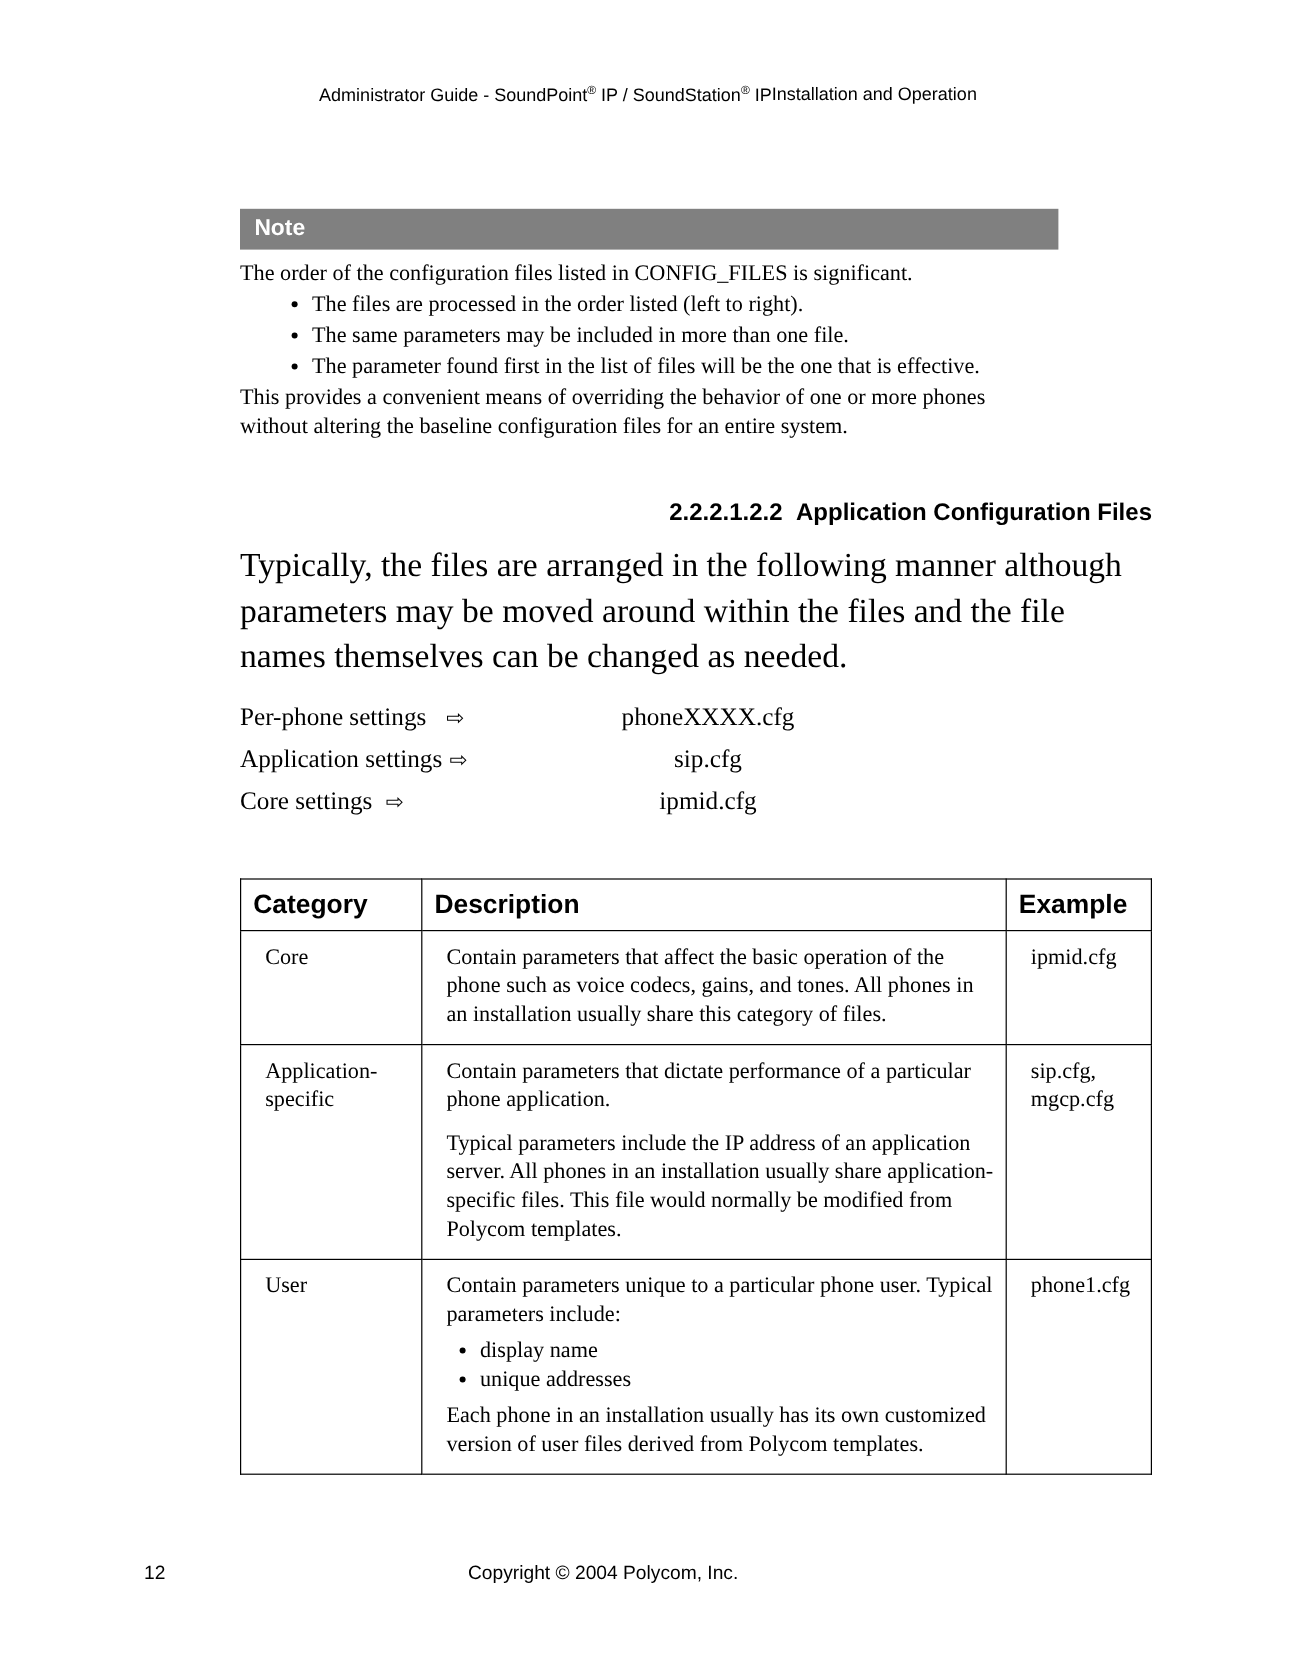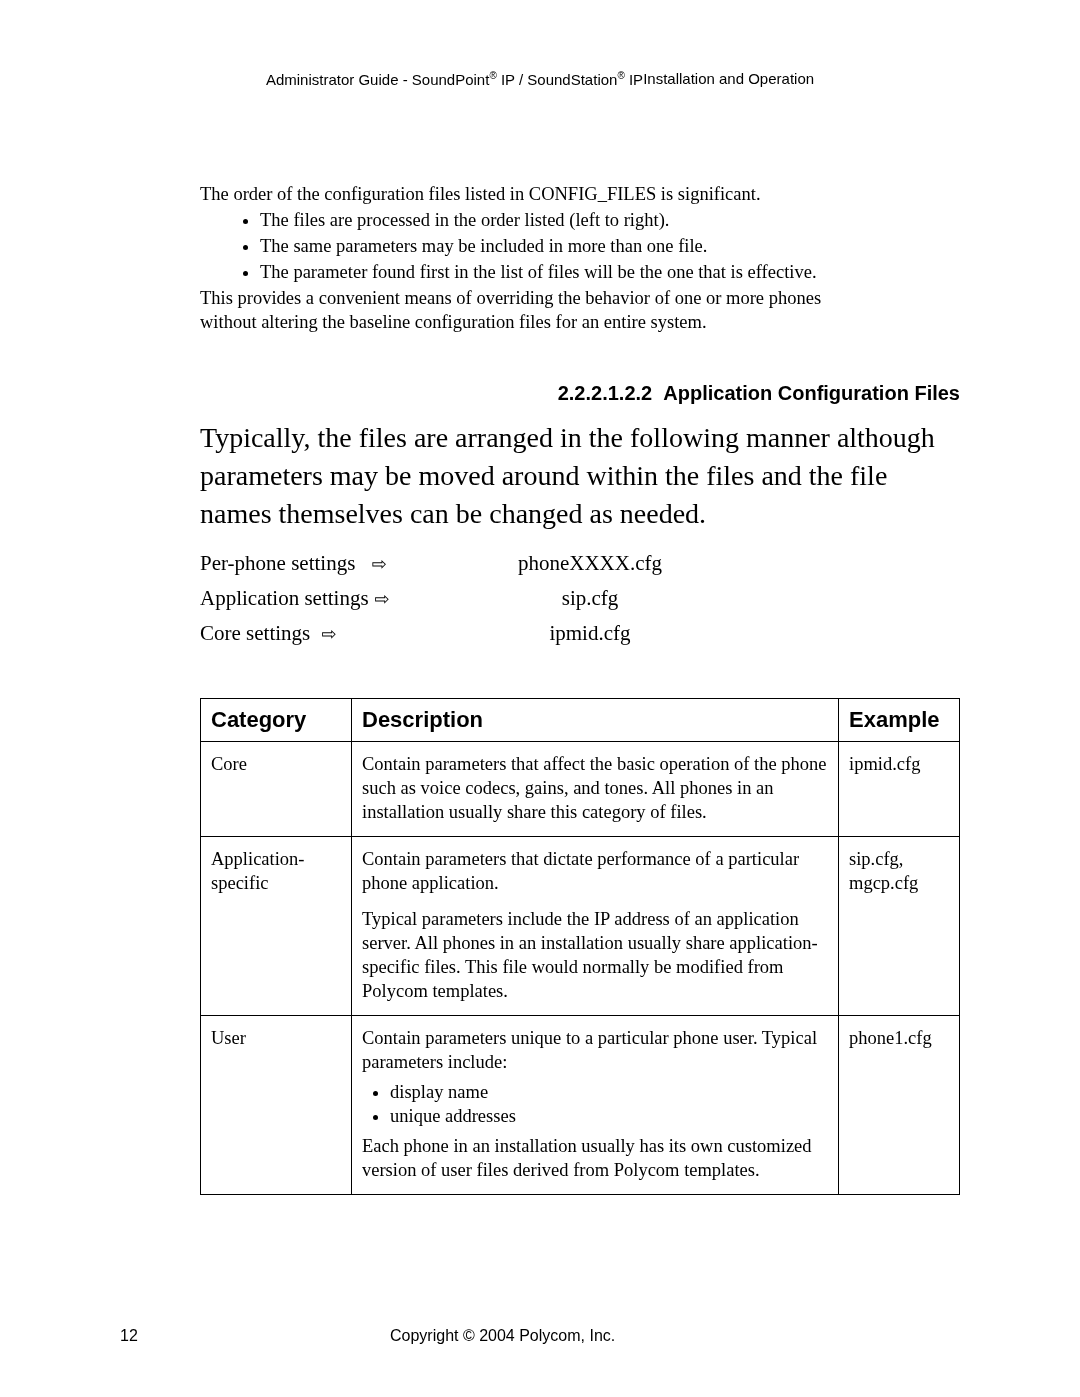--- a/index.html
+++ b/index.html
@@ -102,39 +102,39 @@
     text-align: left;
     font-family: Arial, Helvetica, sans-serif;
     font-weight: bold;
     font-size: 22px;
     border: 1.5px solid #000;
     padding: 8px 10px;
     vertical-align: top;
   }
   table.cfg-table td {
     border: 1.5px solid #000;
-    padding: 10px 10px 12px 10px;
+    padding: 10px 10px 12px 20px;
     vertical-align: top;
     line-height: 1.3;
   }
   table.cfg-table td ul {
     margin: 6px 0;
     padding-left: 28px;
   }
   table.cfg-table td p {
     margin: 0;
   }
   table.cfg-table td p + p {
     margin-top: 12px;
   }
   .col-cat { width: 130px; }
   .col-ex  { width: 100px; }
   .footer {
     position: absolute;
-    bottom: 52px;
+    bottom: 76px;
     left: 120px;
     right: 120px;
     display: flex;
     font-family: Arial, Helvetica, sans-serif;
     font-size: 16px;
     justify-content: flex-start;
   }
   .footer .page-num { width: 200px; }
   .footer .copyright { flex: 0 0 auto; margin-left: 70px; }
 </style>
@@ -144,20 +144,21 @@
 <div class="page">
 
   <div class="header">
     <div>
       <span>Administrator Guide - SoundPoint</span><span class="sup">®</span><span> IP / SoundStation</span><span class="sup">®</span><span> IP</span>
     </div>
     <div>Installation and Operation</div>
   </div>
 
   <div class="note-box">
+    <div class="note-title">Note</div>
     <div class="note-body">
       <span>The order of the configuration files listed in CONFIG_FILES is significant.</span>
       <ul>
         <li>The files are processed in the order listed (left to right).</li>
         <li>The same parameters may be included in more than one file.</li>
         <li>The parameter found first in the list of files will be the one that is effective.</li>
       </ul>
       <span>This provides a convenient means of overriding the behavior of one or more phones without altering the baseline configuration files for an entire system.</span>
     </div>
   </div>

